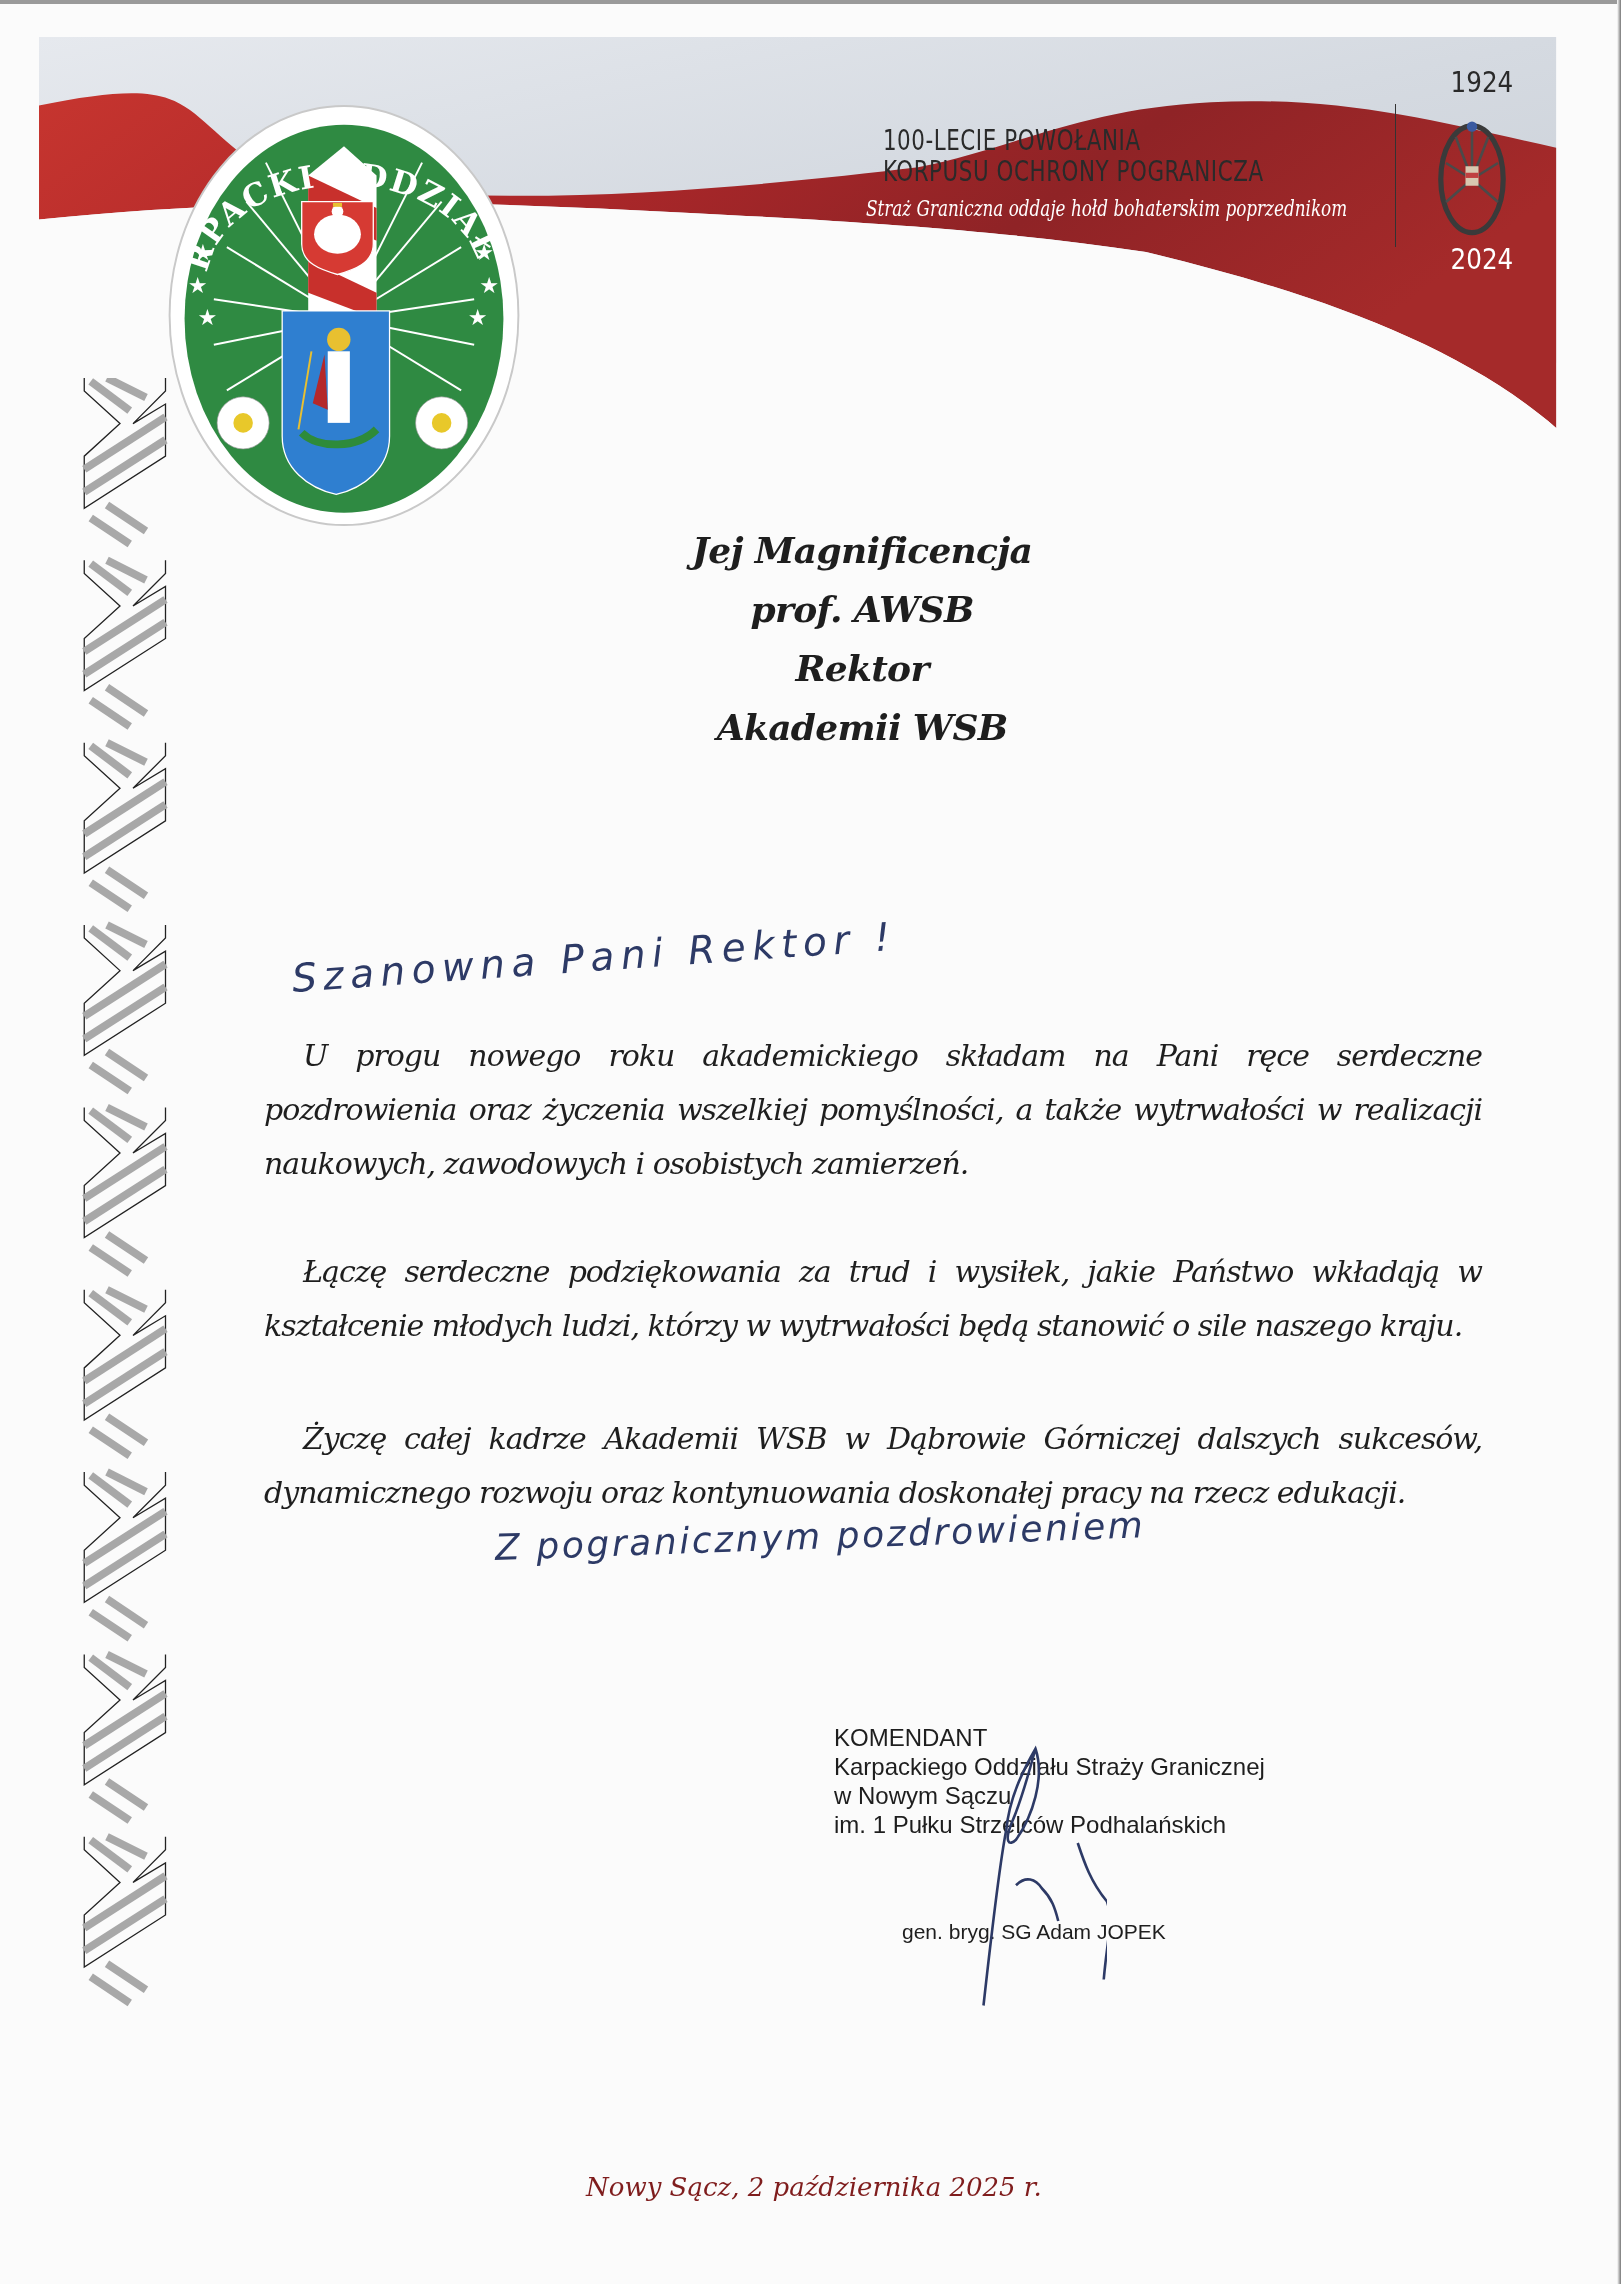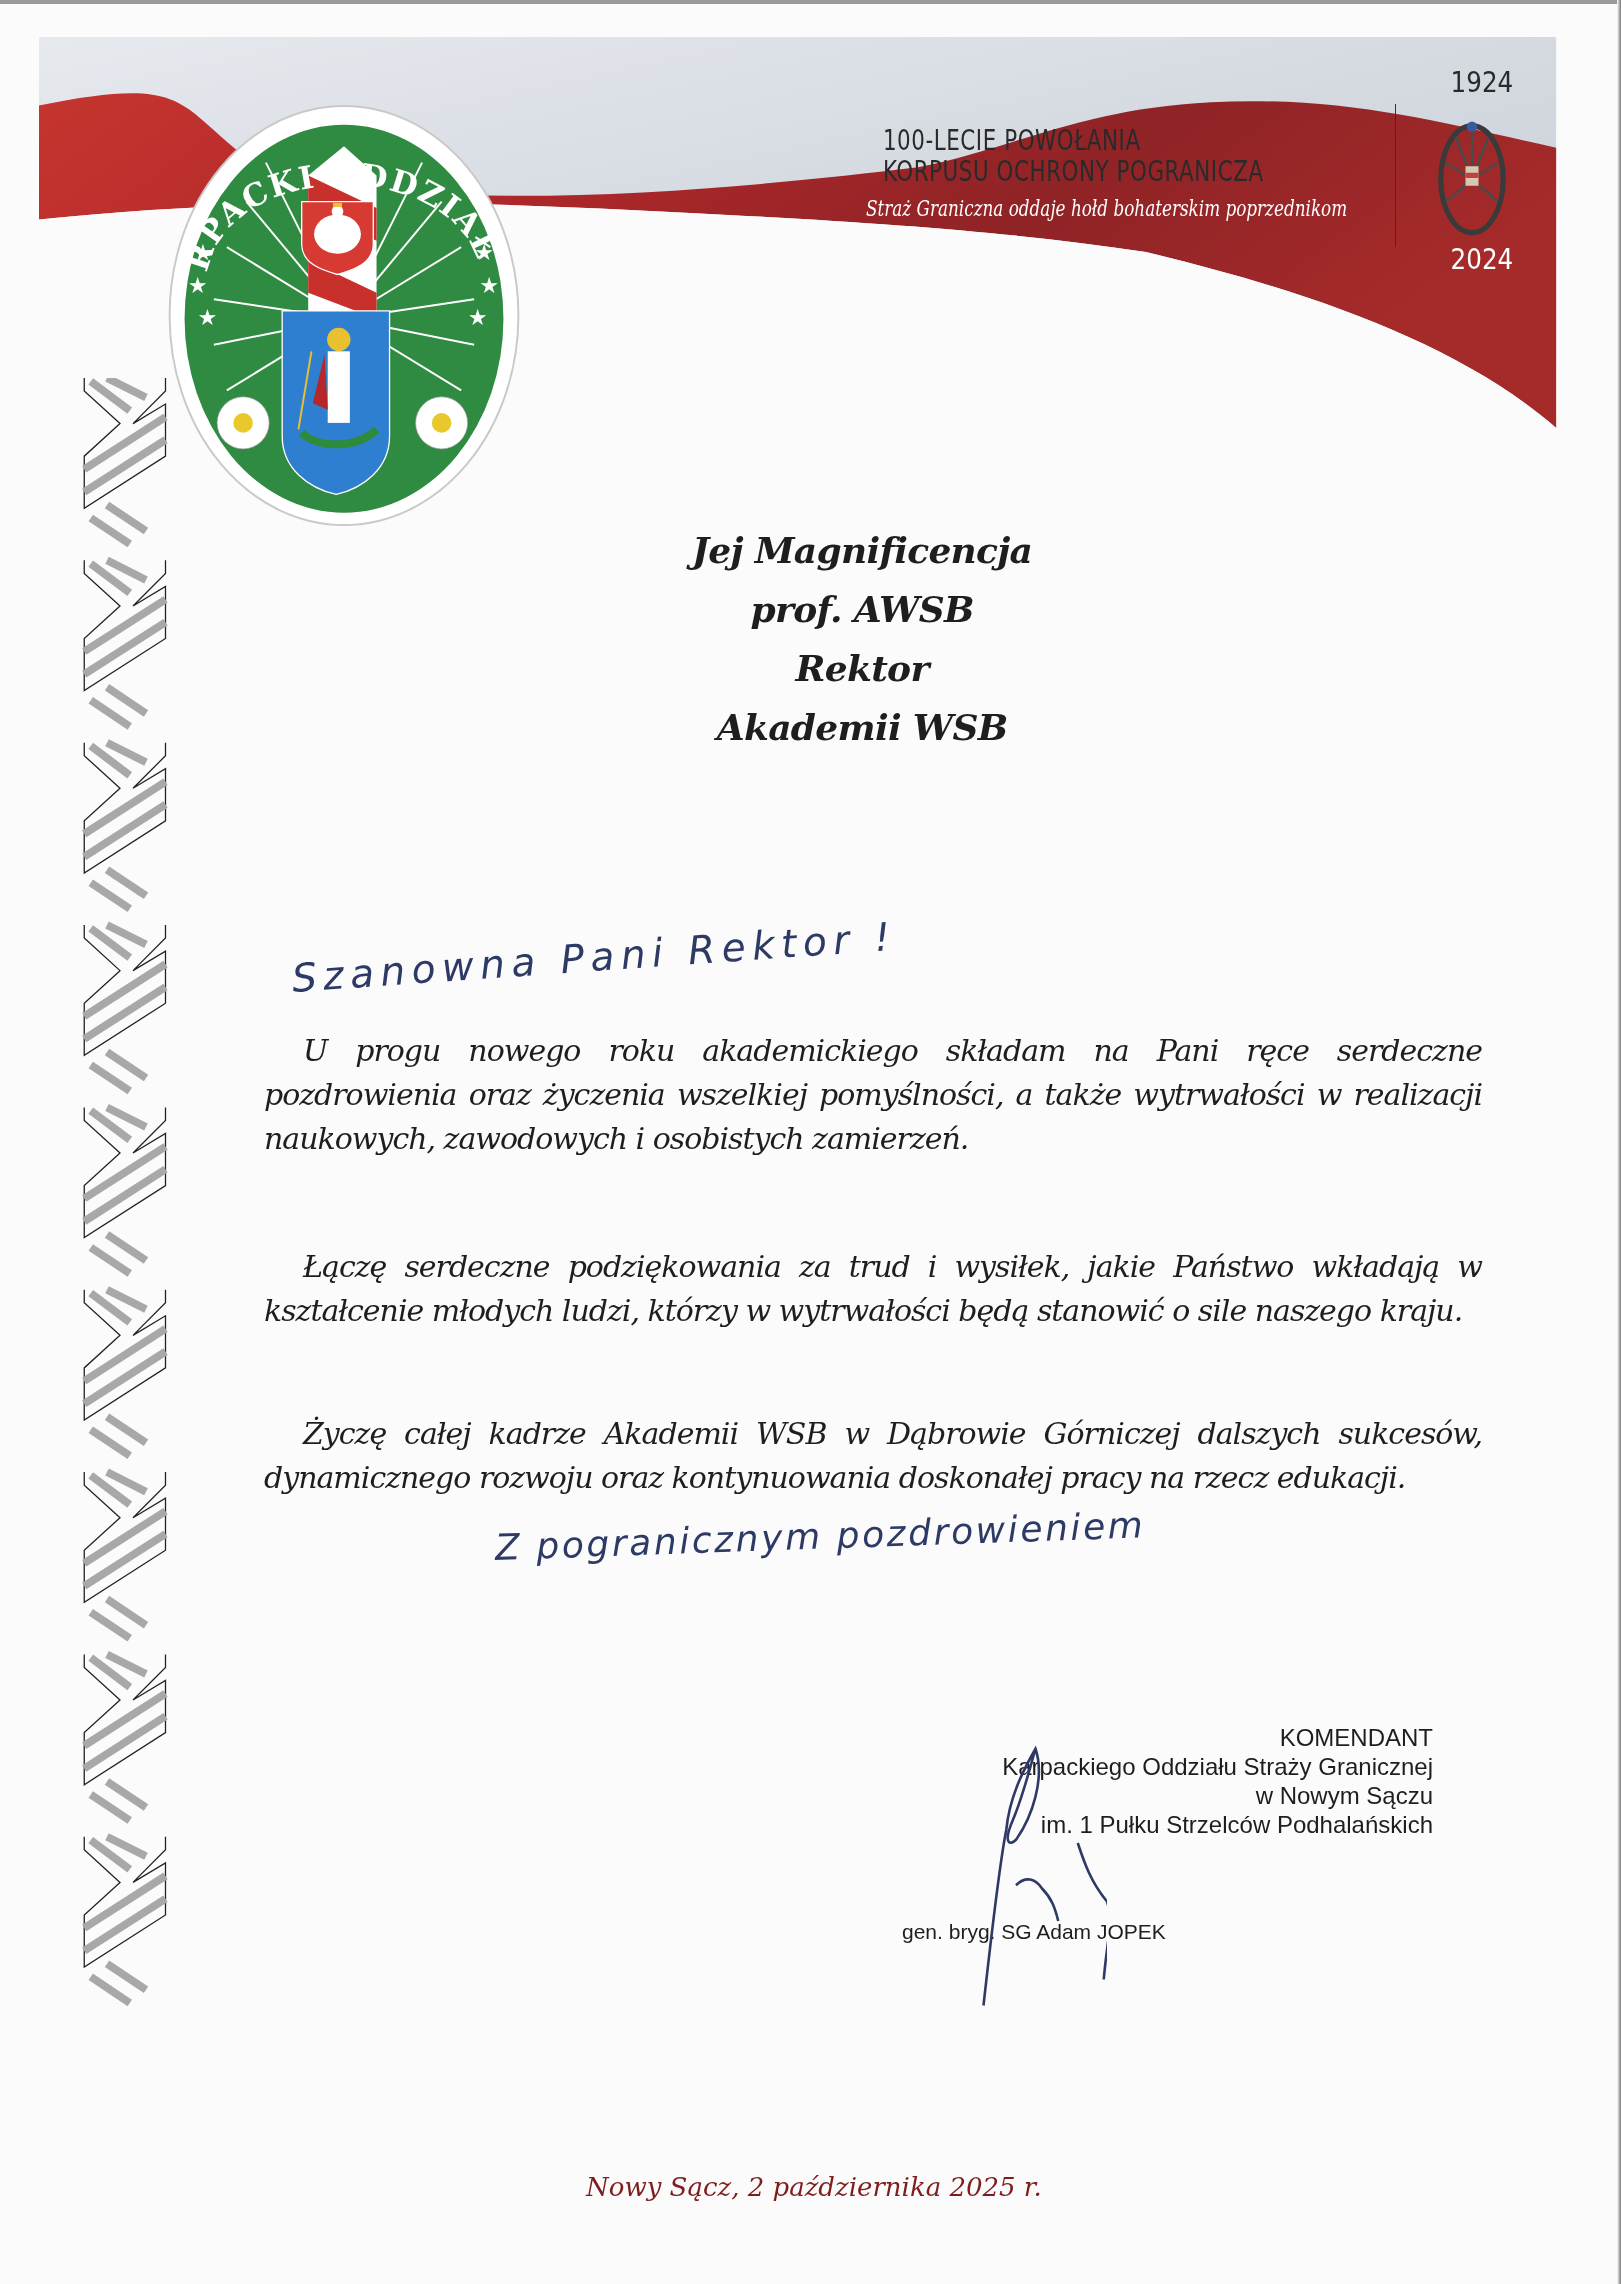--- a/index.html
+++ b/index.html
@@ -34,27 +34,27 @@
   
   .recipient { position: absolute; left: 692px; top: 521px; font-family: "DejaVu Serif", serif; font-style: italic;
     font-size: 36px; line-height: 59px; color: #1e1e1e; font-weight: bold; letter-spacing: -0.7px; text-align: center; }
   .recipient div { white-space: nowrap; }
   
   .hand { position: absolute; font-family: "DejaVu Sans", sans-serif; font-style: italic; color: #2d3a66; }
   .salutation { left: 292px; top: 956px; font-size: 39px; letter-spacing: 6.5px; transform: rotate(-4deg); transform-origin: left; }
   .closing { left: 495px; top: 1527px; font-size: 36px; letter-spacing: 2.6px; transform: rotate(-2deg); transform-origin: left; }
   
   .body-text { position: absolute; left: 264px; width: 1218px; font-family: "DejaVu Serif", serif; font-style: italic;
-    font-size: 30px; line-height: 44px; color: #1e1e1e; text-align: justify; letter-spacing: -1px; }
+    font-size: 30px; line-height: 54px; color: #1e1e1e; text-align: justify; letter-spacing: -1px; }
   .body-text .indent { text-indent: 39px; }
   .p1 { top: 1029px; }
   .p2 { top: 1245px; }
   .p3 { top: 1412px; }
   
-  .sig-block { position: absolute; left: 834px; top: 1723px; width: 599px; text-align: right;
+  .sig-block { position: absolute; left: 834px; top: 1723px; width: 599px; text-align: left;
     font-family: "Liberation Sans", sans-serif; font-size: 24px; line-height: 29px; color: #1e1e1e; }
   .sig-name { position: absolute; left: 902px; top: 1920px; font-family: "Liberation Sans", sans-serif; font-size: 21px; color: #1e1e1e; }
   .signature { position: absolute; left: 951px; top: 1732px; width: 156px; height: 274px; }
   .signature svg { width: 100%; height: 100%; display: block; }
   
   .place-date { position: absolute; left: 586px; top: 2172px; font-family: "DejaVu Serif", serif; font-style: italic; font-size: 26px; color: #7f1d1d; }
 </style>
 </head>
 <body>
 

